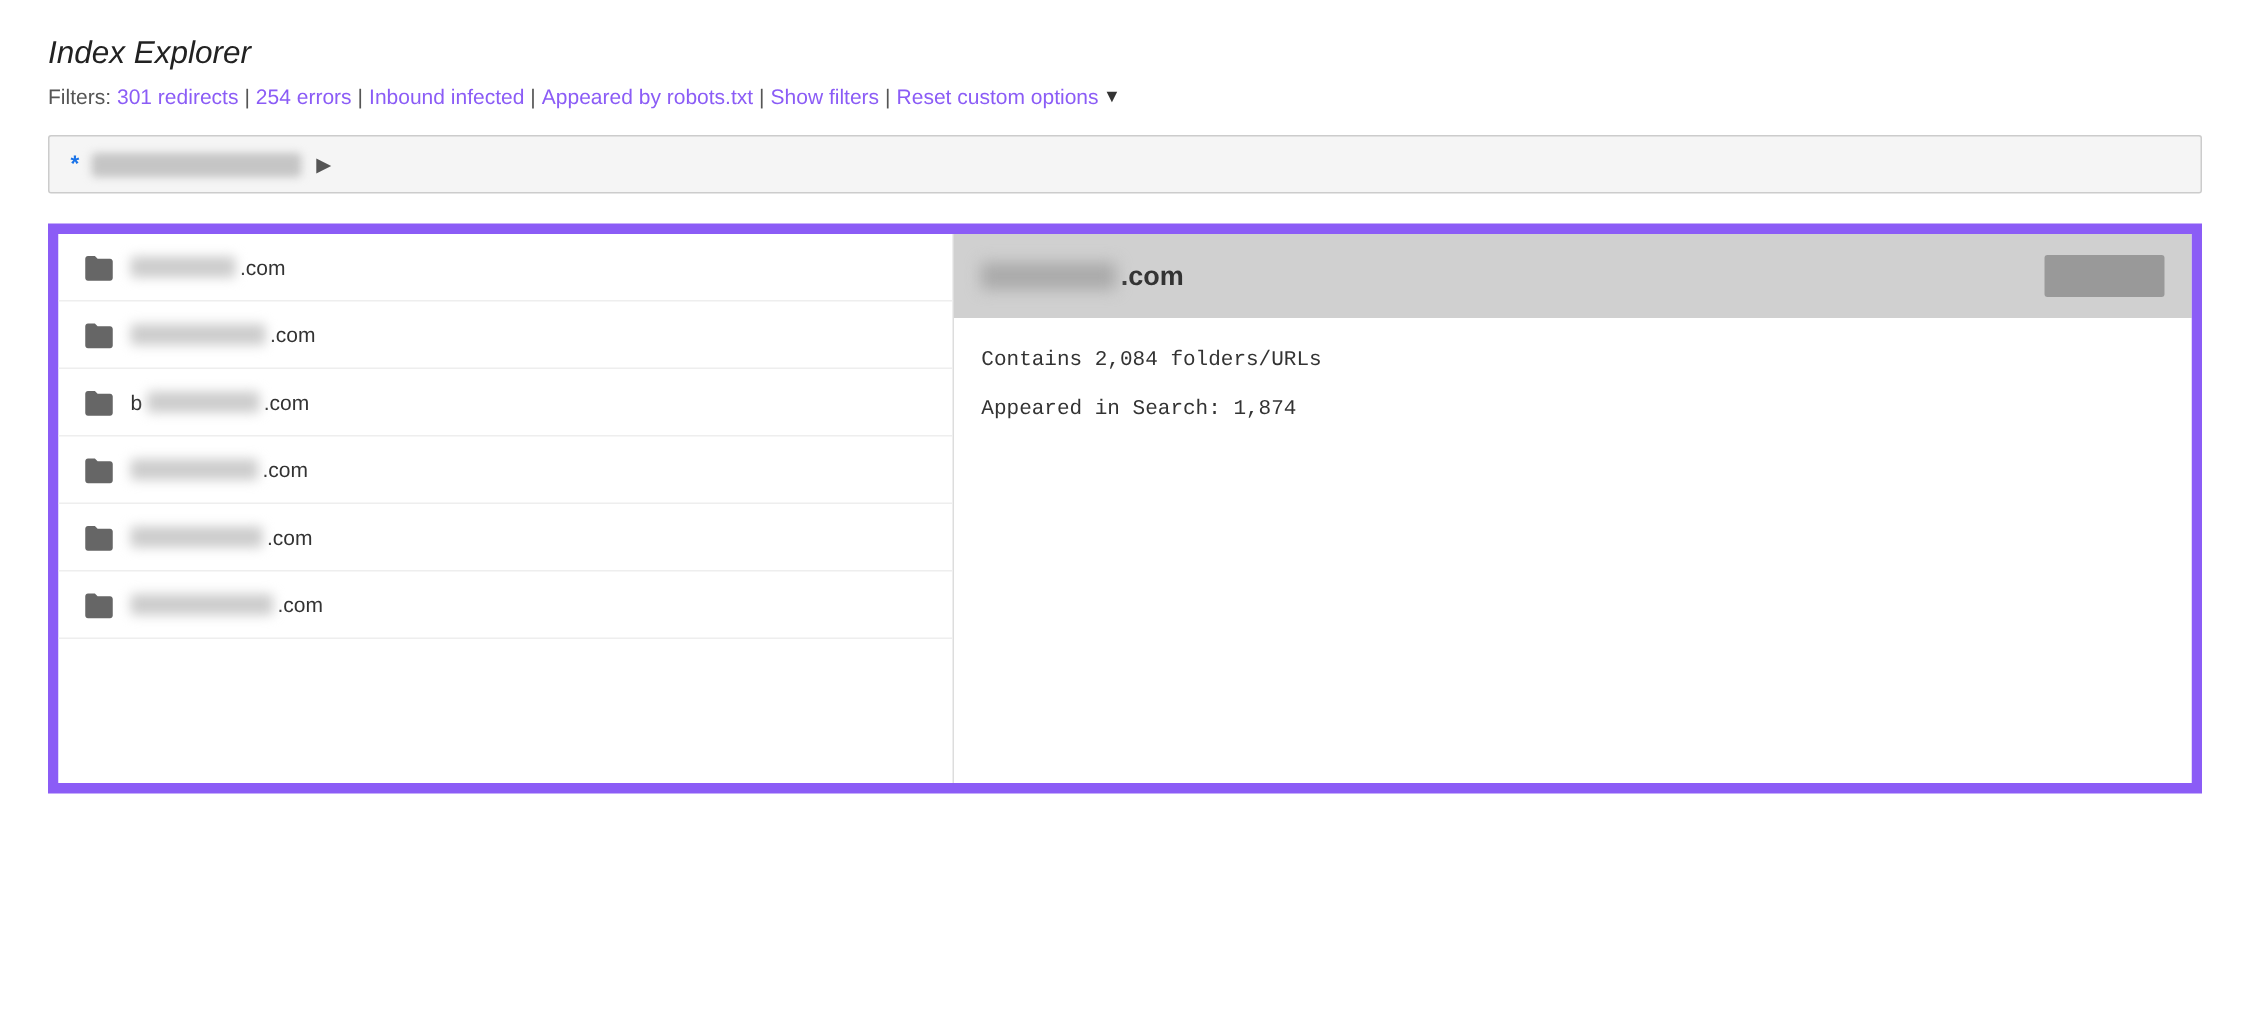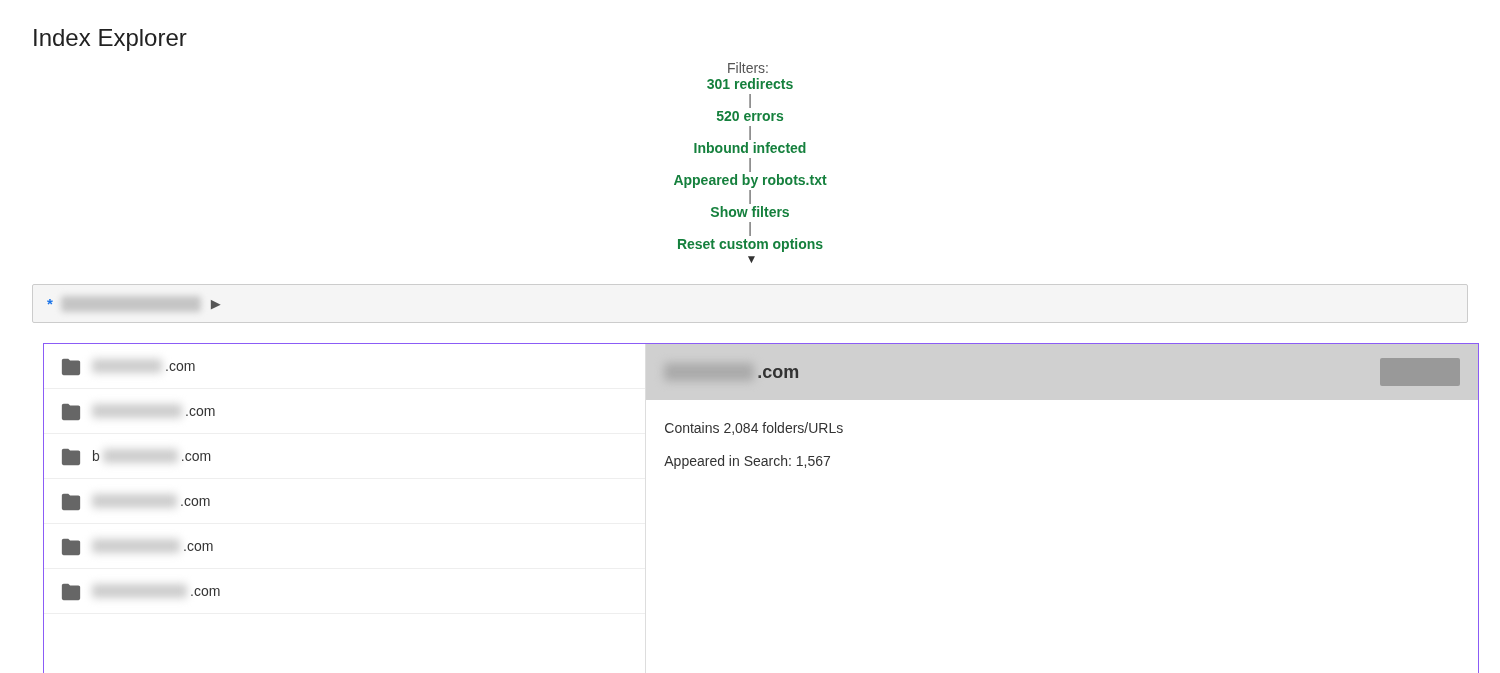--- a/index.html
+++ b/index.html
@@ -5,44 +5,43 @@
     * { box-sizing: border-box; margin: 0; padding: 0; }
     body {
       font-family: Arial, sans-serif;
       background: #fff;
       color: #333;
       padding: 24px 32px;
       width: 1500px;
       min-height: 673px;
     }
     .page-title {
-      font-size: 24px;
+      font-size: 21px;
       font-weight: normal;
       color: #222;
       margin-bottom: 8px;
+      font-style: italic;
     }
     .filters-bar {
       font-size: 14px;
       color: #555;
       margin-bottom: 18px;
       display: flex;
       align-items: center;
       flex-wrap: wrap;
       gap: 0;
-      flex-direction: column;
     }
     .filters-bar .filter-label {
       color: #555;
       margin-right: 4px;
     }
     .filters-bar a {
-      color: #15803d;
+      color: #8b5cf6;
       text-decoration: none;
       cursor: pointer;
-      font-weight: bold;
     }
     .filters-bar .sep {
       color: #555;
       margin: 0 4px;
     }
     .filters-bar .dropdown-arrow {
       color: #333;
       margin-left: 3px;
       font-size: 12px;
     }
@@ -70,24 +69,23 @@
       margin-right: 10px;
       filter: blur(3px);
     }
     .search-arrow {
       color: #555;
       font-size: 13px;
       cursor: pointer;
     }
     .main-table {
       display: flex;
-      border: 1px solid #8b5cf6;
+      border: 7px solid #8b5cf6;
       width: 100%;
       min-height: 380px;
-      margin-left: 11px;
     }
     .left-panel {
       width: 42%;
       border-right: 1px solid #ddd;
       background: #fff;
     }
     .list-item {
       display: flex;
       align-items: center;
       padding: 12px 16px;
@@ -157,35 +155,36 @@
     .right-body {
       padding: 18px 18px;
       background: #fff;
       flex: 1;
     }
     .stat-line {
       font-size: 14px;
       color: #333;
       margin-bottom: 12px;
       line-height: 1.5;
+      font-family: Liberation Mono, monospace;
     }
     .stat-line:last-child {
       margin-bottom: 0;
     }
   </style>
 </head>
 <body>
 
 <h1 class="page-title">Index Explorer</h1>
 
 <div class="filters-bar">
   <span class="filter-label">Filters:</span>
   <a>301 redirects</a>
   <span class="sep">|</span>
-  <a>520 errors</a>
+  <a>254 errors</a>
   <span class="sep">|</span>
   <a>Inbound infected</a>
   <span class="sep">|</span>
   <a>Appeared by robots.txt</a>
   <span class="sep">|</span>
   <a>Show filters</a>
   <span class="sep">|</span>
   <a>Reset custom options</a>
   <span class="dropdown-arrow">▼</span>
 </div>
@@ -280,18 +279,18 @@
     <div class="right-header">
       <div class="right-header-title">
         <span class="blurred-domain"></span>
         <span>.com</span>
       </div>
       <div class="right-header-action"></div>
     </div>
 
     <div class="right-body">
       <p class="stat-line">Contains 2,084 folders/URLs</p>
-      <p class="stat-line">Appeared in Search: 1,567</p>
+      <p class="stat-line">Appeared in Search: 1,874</p>
     </div>
 
   </div>
 
 </div>
 
 </body></html>

